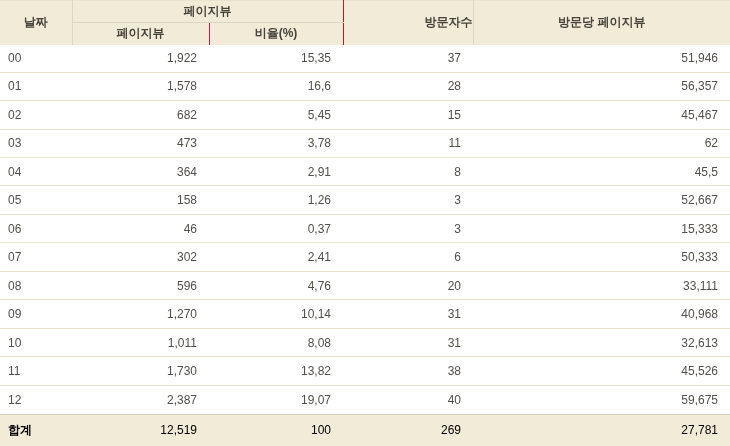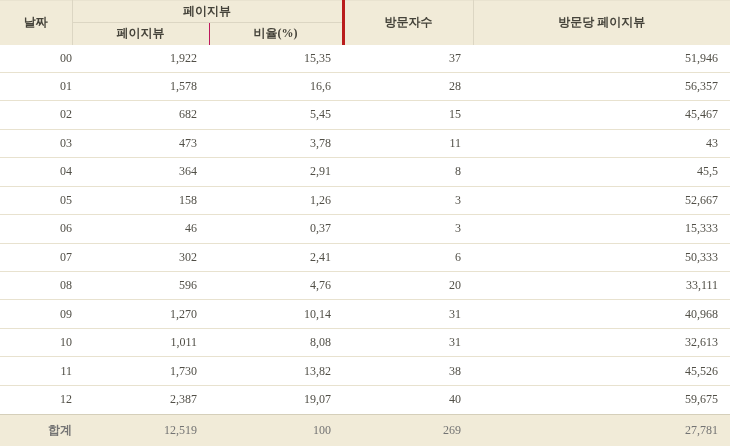--- a/index.html
+++ b/index.html
@@ -13,61 +13,60 @@
     overflow: hidden;
     font-family: "Liberation Sans", "DejaVu Sans", sans-serif;
   }
   table.stats {
     width: 730px;
     height: 446px;
     border-collapse: collapse;
     table-layout: fixed;
     background: #ffffff;
     border-top: 1px solid #e9e3d0;
-    font-family: Liberation Serif, serif;
   }
   
   thead th {
     background: #f1ebd8;
     color: #45433a;
     font-size: 12px;
     font-weight: bold;
     text-align: center;
     vertical-align: middle;
     padding: 0;
   }
   thead tr { height: 22px; }
   th.c-date    { border-right: 1px solid #dcd6c3; }
   th.c-group   { border-bottom: 1px solid #dcd6c3; }
   th.c-sub-ratio { border-left: 1px solid #be185d; }
-  th.c-visitors  { border-left: 3px solid #b91c1c; border-right: 1px solid #dcd6c3; }
+  th.c-visitors  { border-left: 1px solid #b91c1c; border-right: 1px solid #dcd6c3; text-align: right; }
   
   tbody td {
     background: #ffffff;
     color: #514f47;
     font-size: 12px;
     border-bottom: 1px solid #e8e2cf;
     padding: 0;
     vertical-align: middle;
   }
   tbody tr.last td { border-bottom: none; }
   td.date {
-    text-align: right;
+    text-align: left;
     padding-left: 8px;
   }
   td.num {
     text-align: right;
     padding-right: 12px;
     margin-top: 12px;
   }
   
   tfoot tr { height: 32px; }
   tfoot td {
     background: #f1ebd8;
-    color: #737373;
+    color: #000000;
     font-size: 12px;
     border-top: 1px solid #d5cfba;
     padding: 0;
     vertical-align: middle;
   }
   tfoot td.date { font-weight: bold; }
 </style>
 </head>
 <body>
 
@@ -111,21 +110,21 @@
       <td class="num">682</td>
       <td class="num">5,45</td>
       <td class="num">15</td>
       <td class="num">45,467</td>
     </tr>
     <tr>
       <td class="date">03</td>
       <td class="num">473</td>
       <td class="num">3,78</td>
       <td class="num">11</td>
-      <td class="num">43</td>
+      <td class="num">62</td>
     </tr>
     <tr>
       <td class="date">04</td>
       <td class="num">364</td>
       <td class="num">2,91</td>
       <td class="num">8</td>
       <td class="num">45,5</td>
     </tr>
     <tr>
       <td class="date">05</td>

